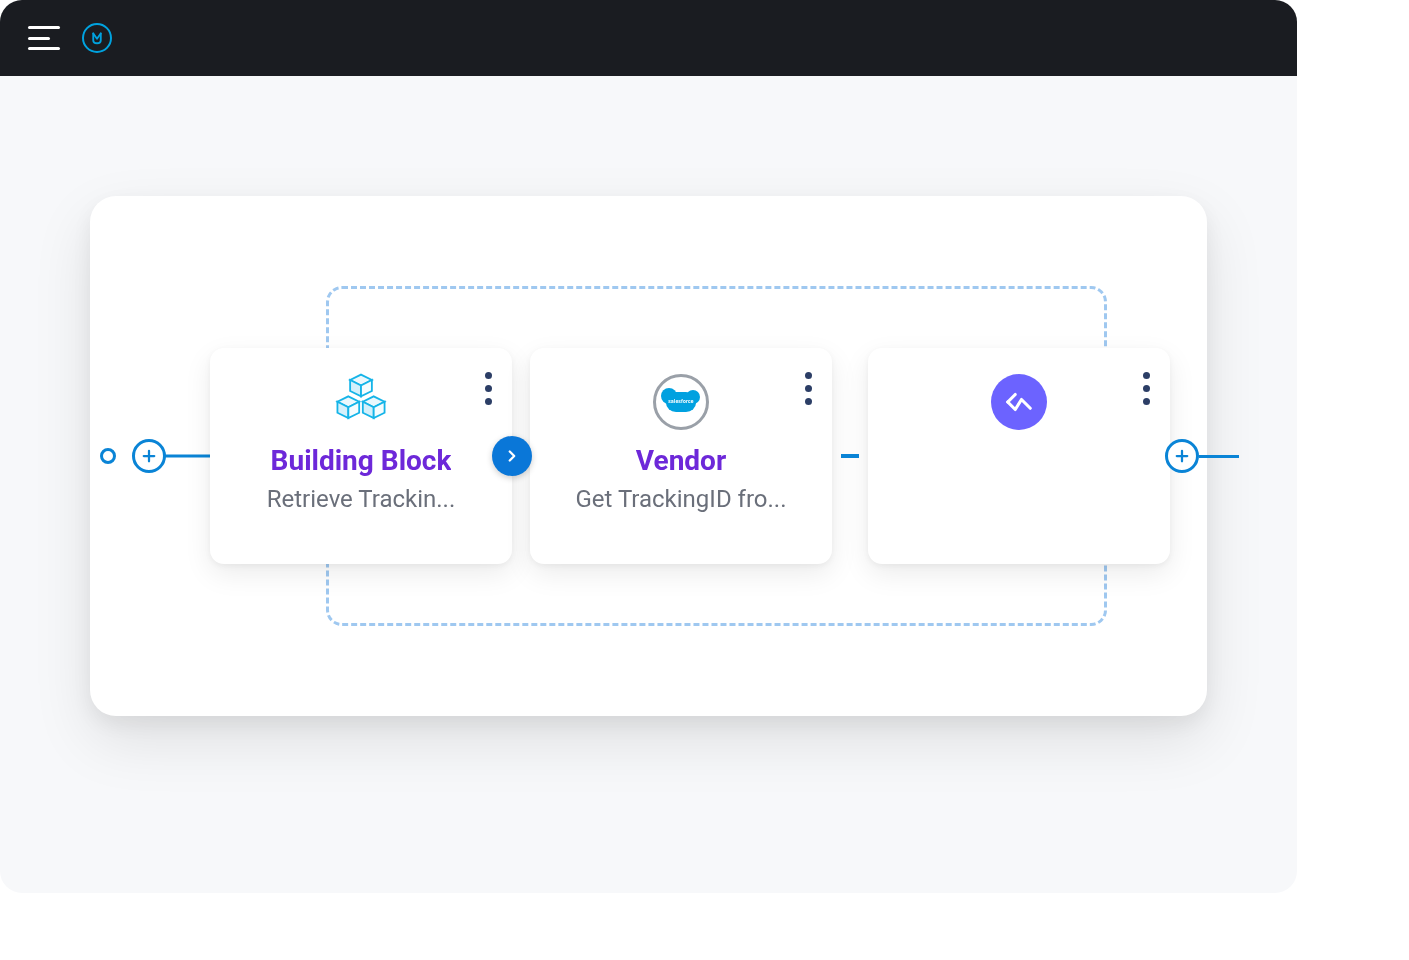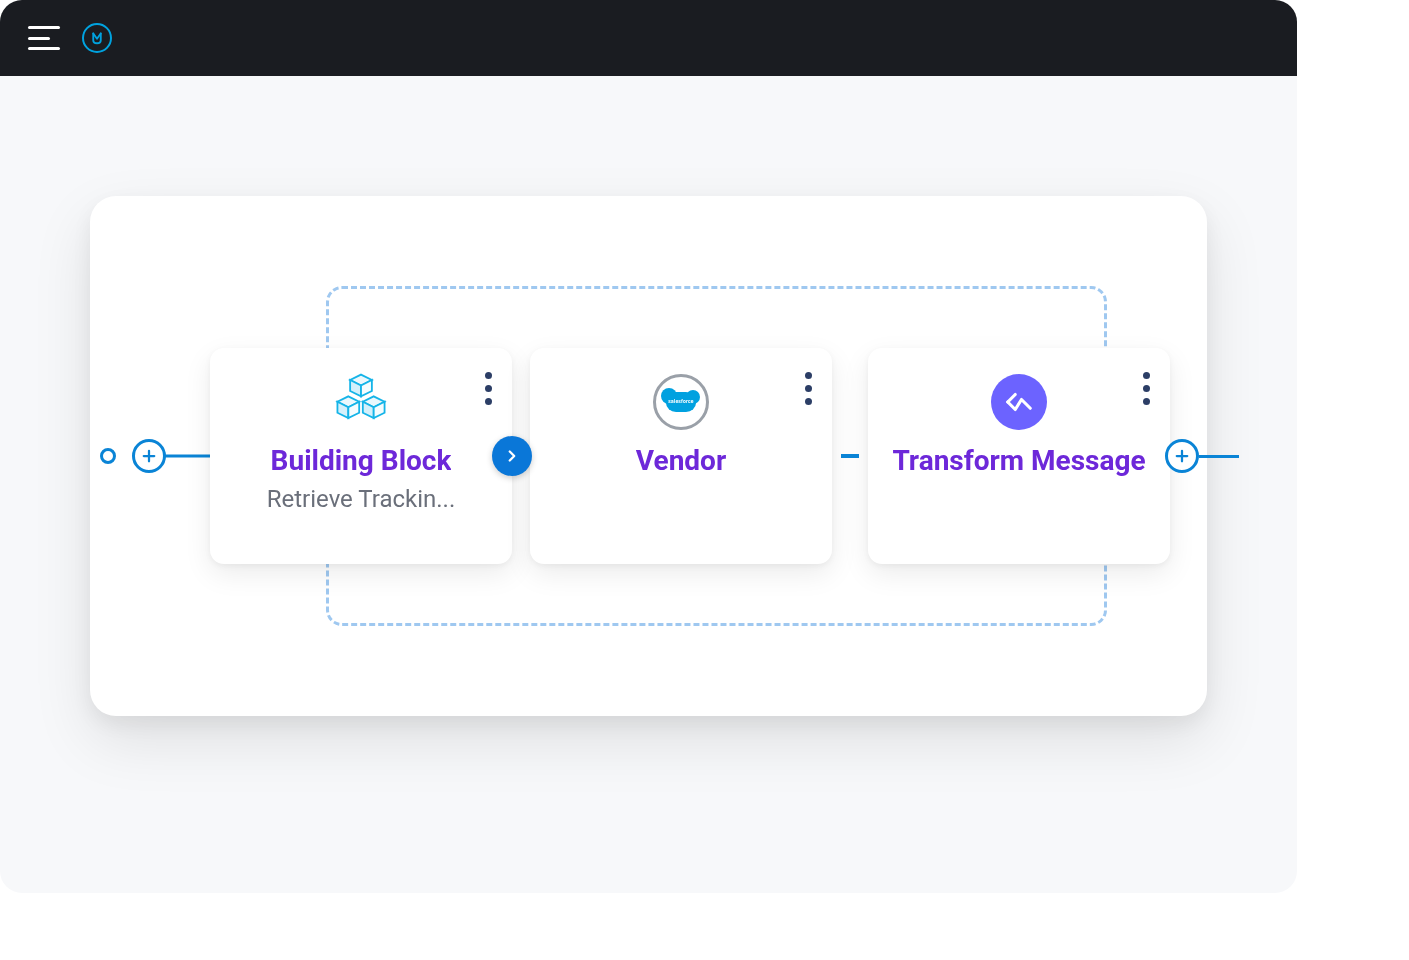--- a/index.html
+++ b/index.html
@@ -328,39 +328,39 @@
           </div>
           <div class="icon-slot">
             <div class="icon-sf">
               <div style="position:relative">
                 <div class="icon-sf-inner"></div>
                 <div class="icon-sf-text">salesforce</div>
               </div>
             </div>
           </div>
           <div class="title">Vendor</div>
+          <div class="subtitle">Get TrackingID fro...</div>
         </div>
 
         <div class="short-blue-line"></div>
 
         <div class="card">
           <div class="kebab">
             <span></span>
               <span></span>
               <span></span>
           </div>
           <div class="icon-slot">
             <div class="icon-transform">
               <svg viewBox="0 0 24 24" fill="none" stroke="#fff" stroke-width="2.5" stroke-linecap="round" stroke-linejoin="round">
                 <path d="M3 12 L9 18 L14 10 L21 17"></path>
                 <path d="M3 12 L9 6"></path>
               </svg>
             </div>
           </div>
-          <div class="title">Transform Message</div>
         </div>
 
       </div>
 
       <div class="end-node">
         <div class="plus-circle">
           <svg width="18" height="18" viewBox="0 0 24 24" fill="none" stroke="#0a84d6" stroke-width="3" stroke-linecap="round">
               <path d="M12 5v14M5 12h14"></path>
             </svg>
         </div>

